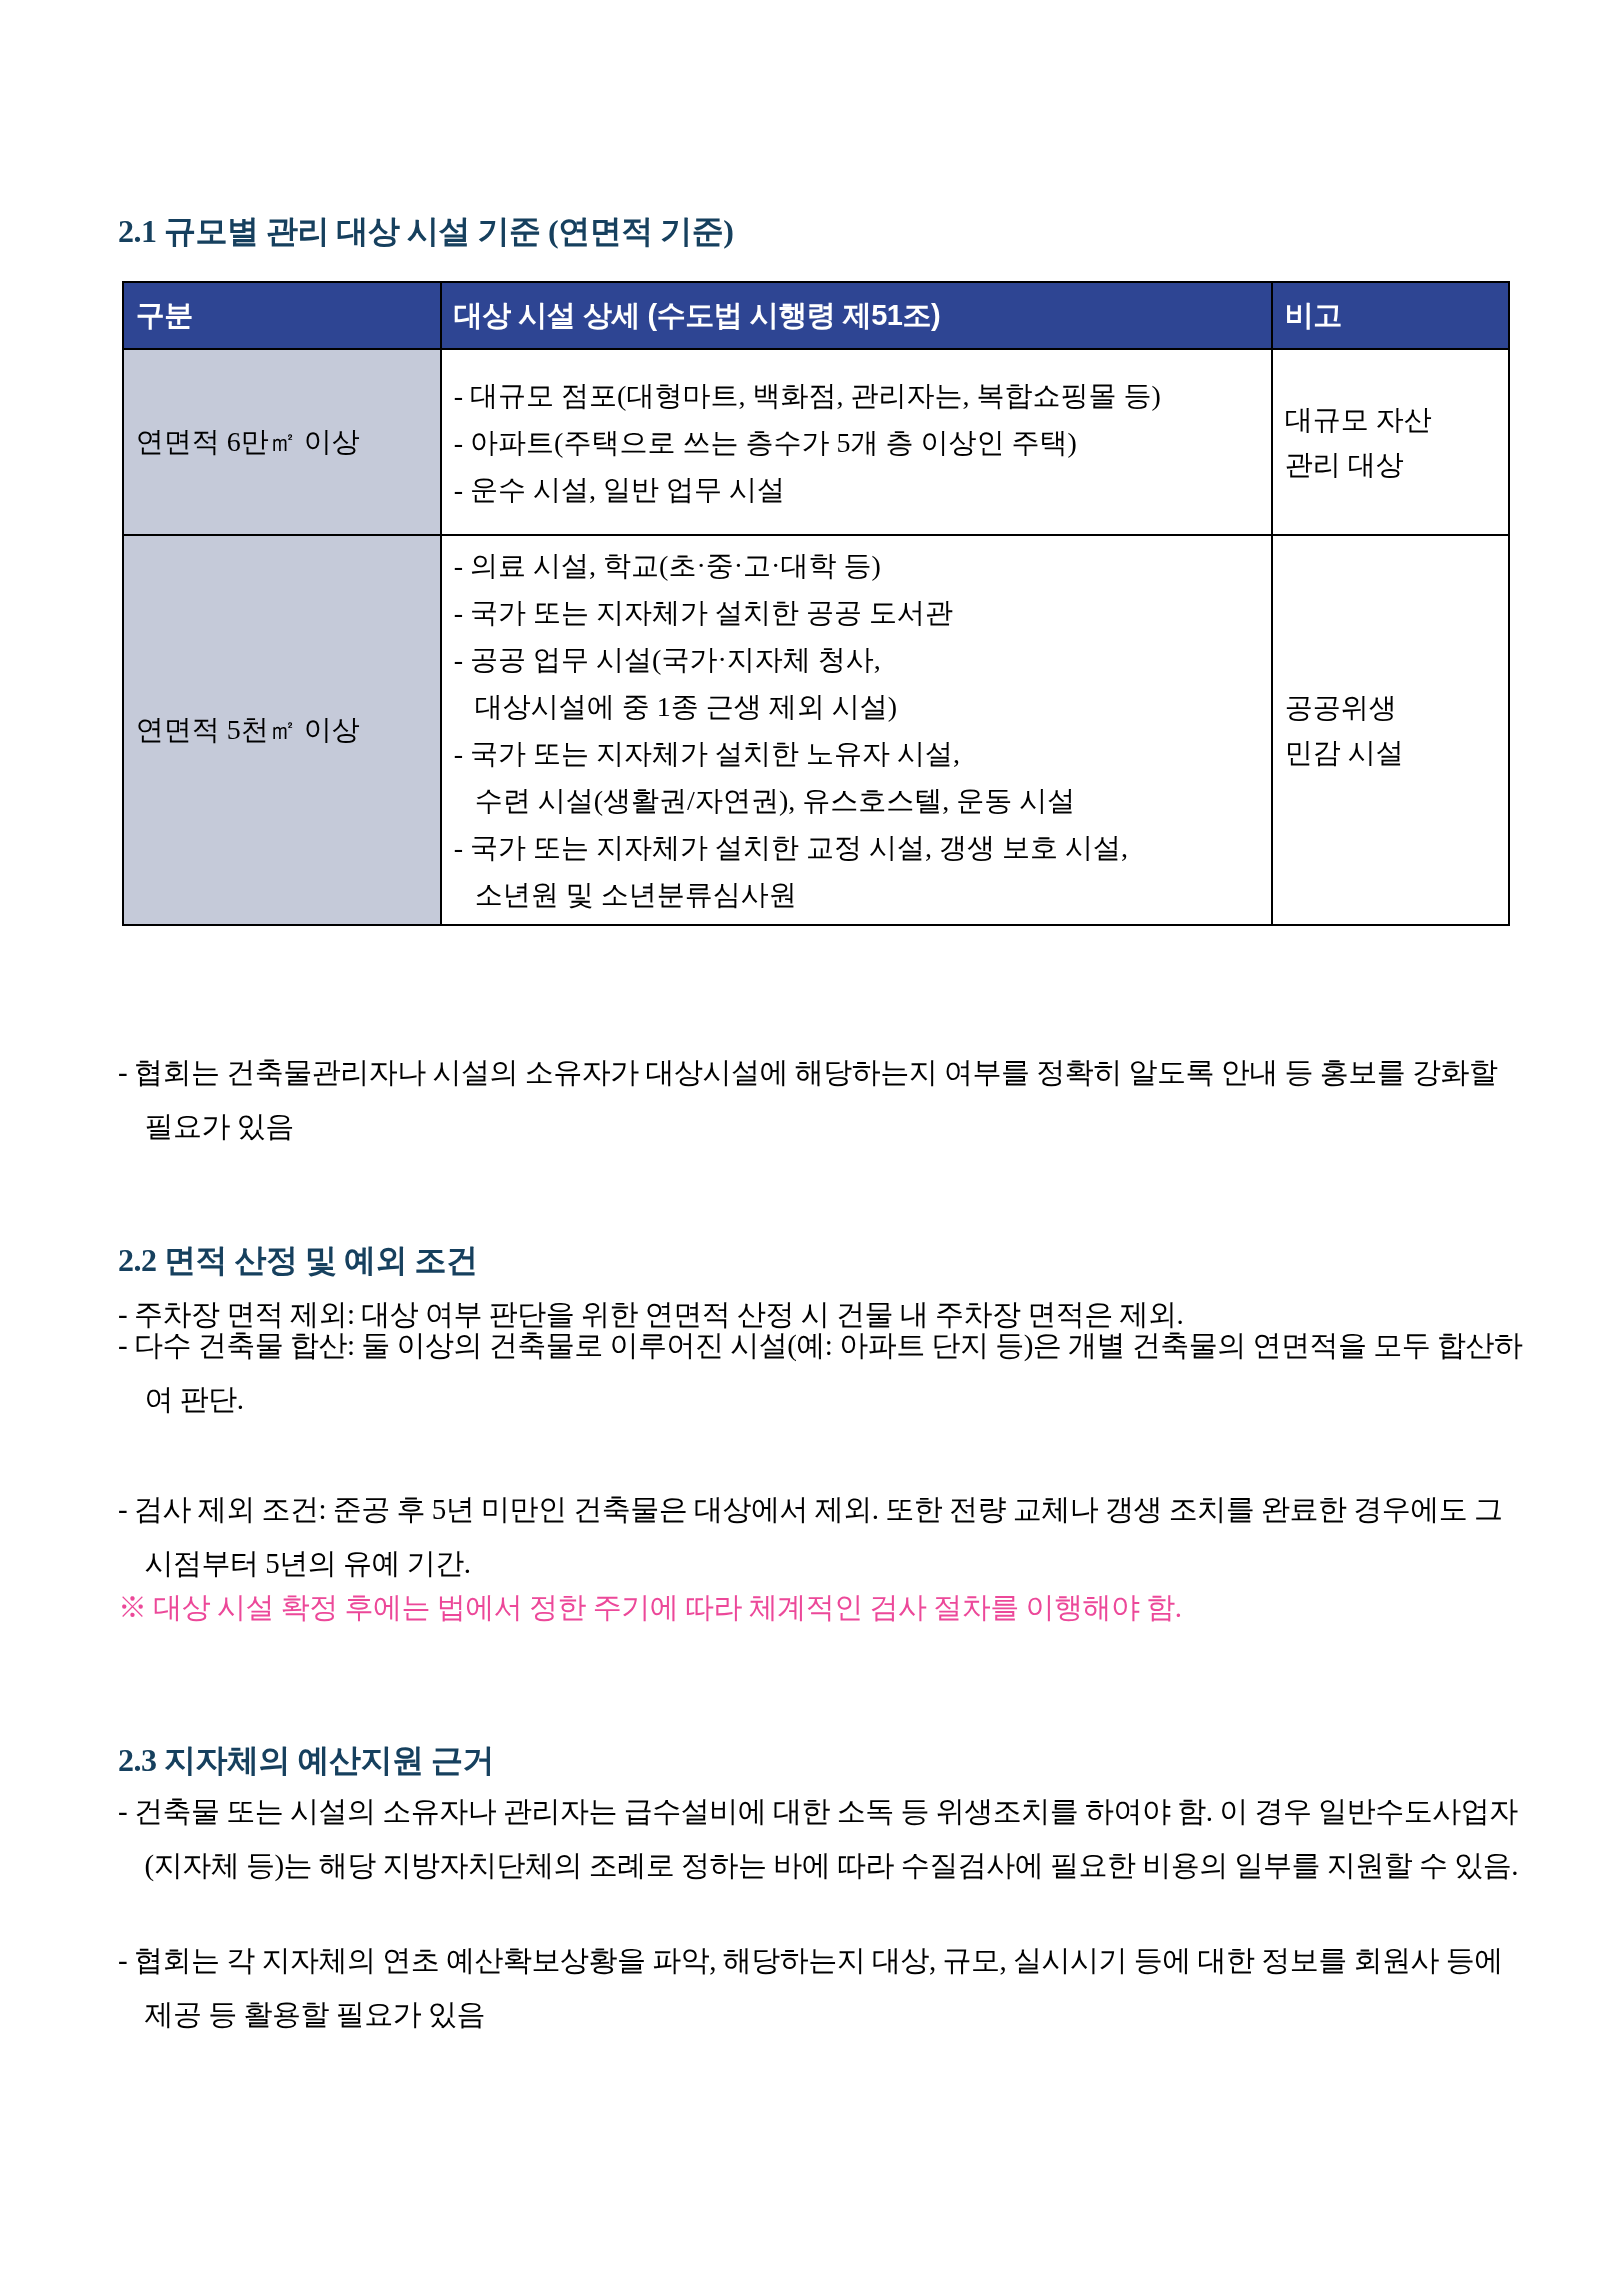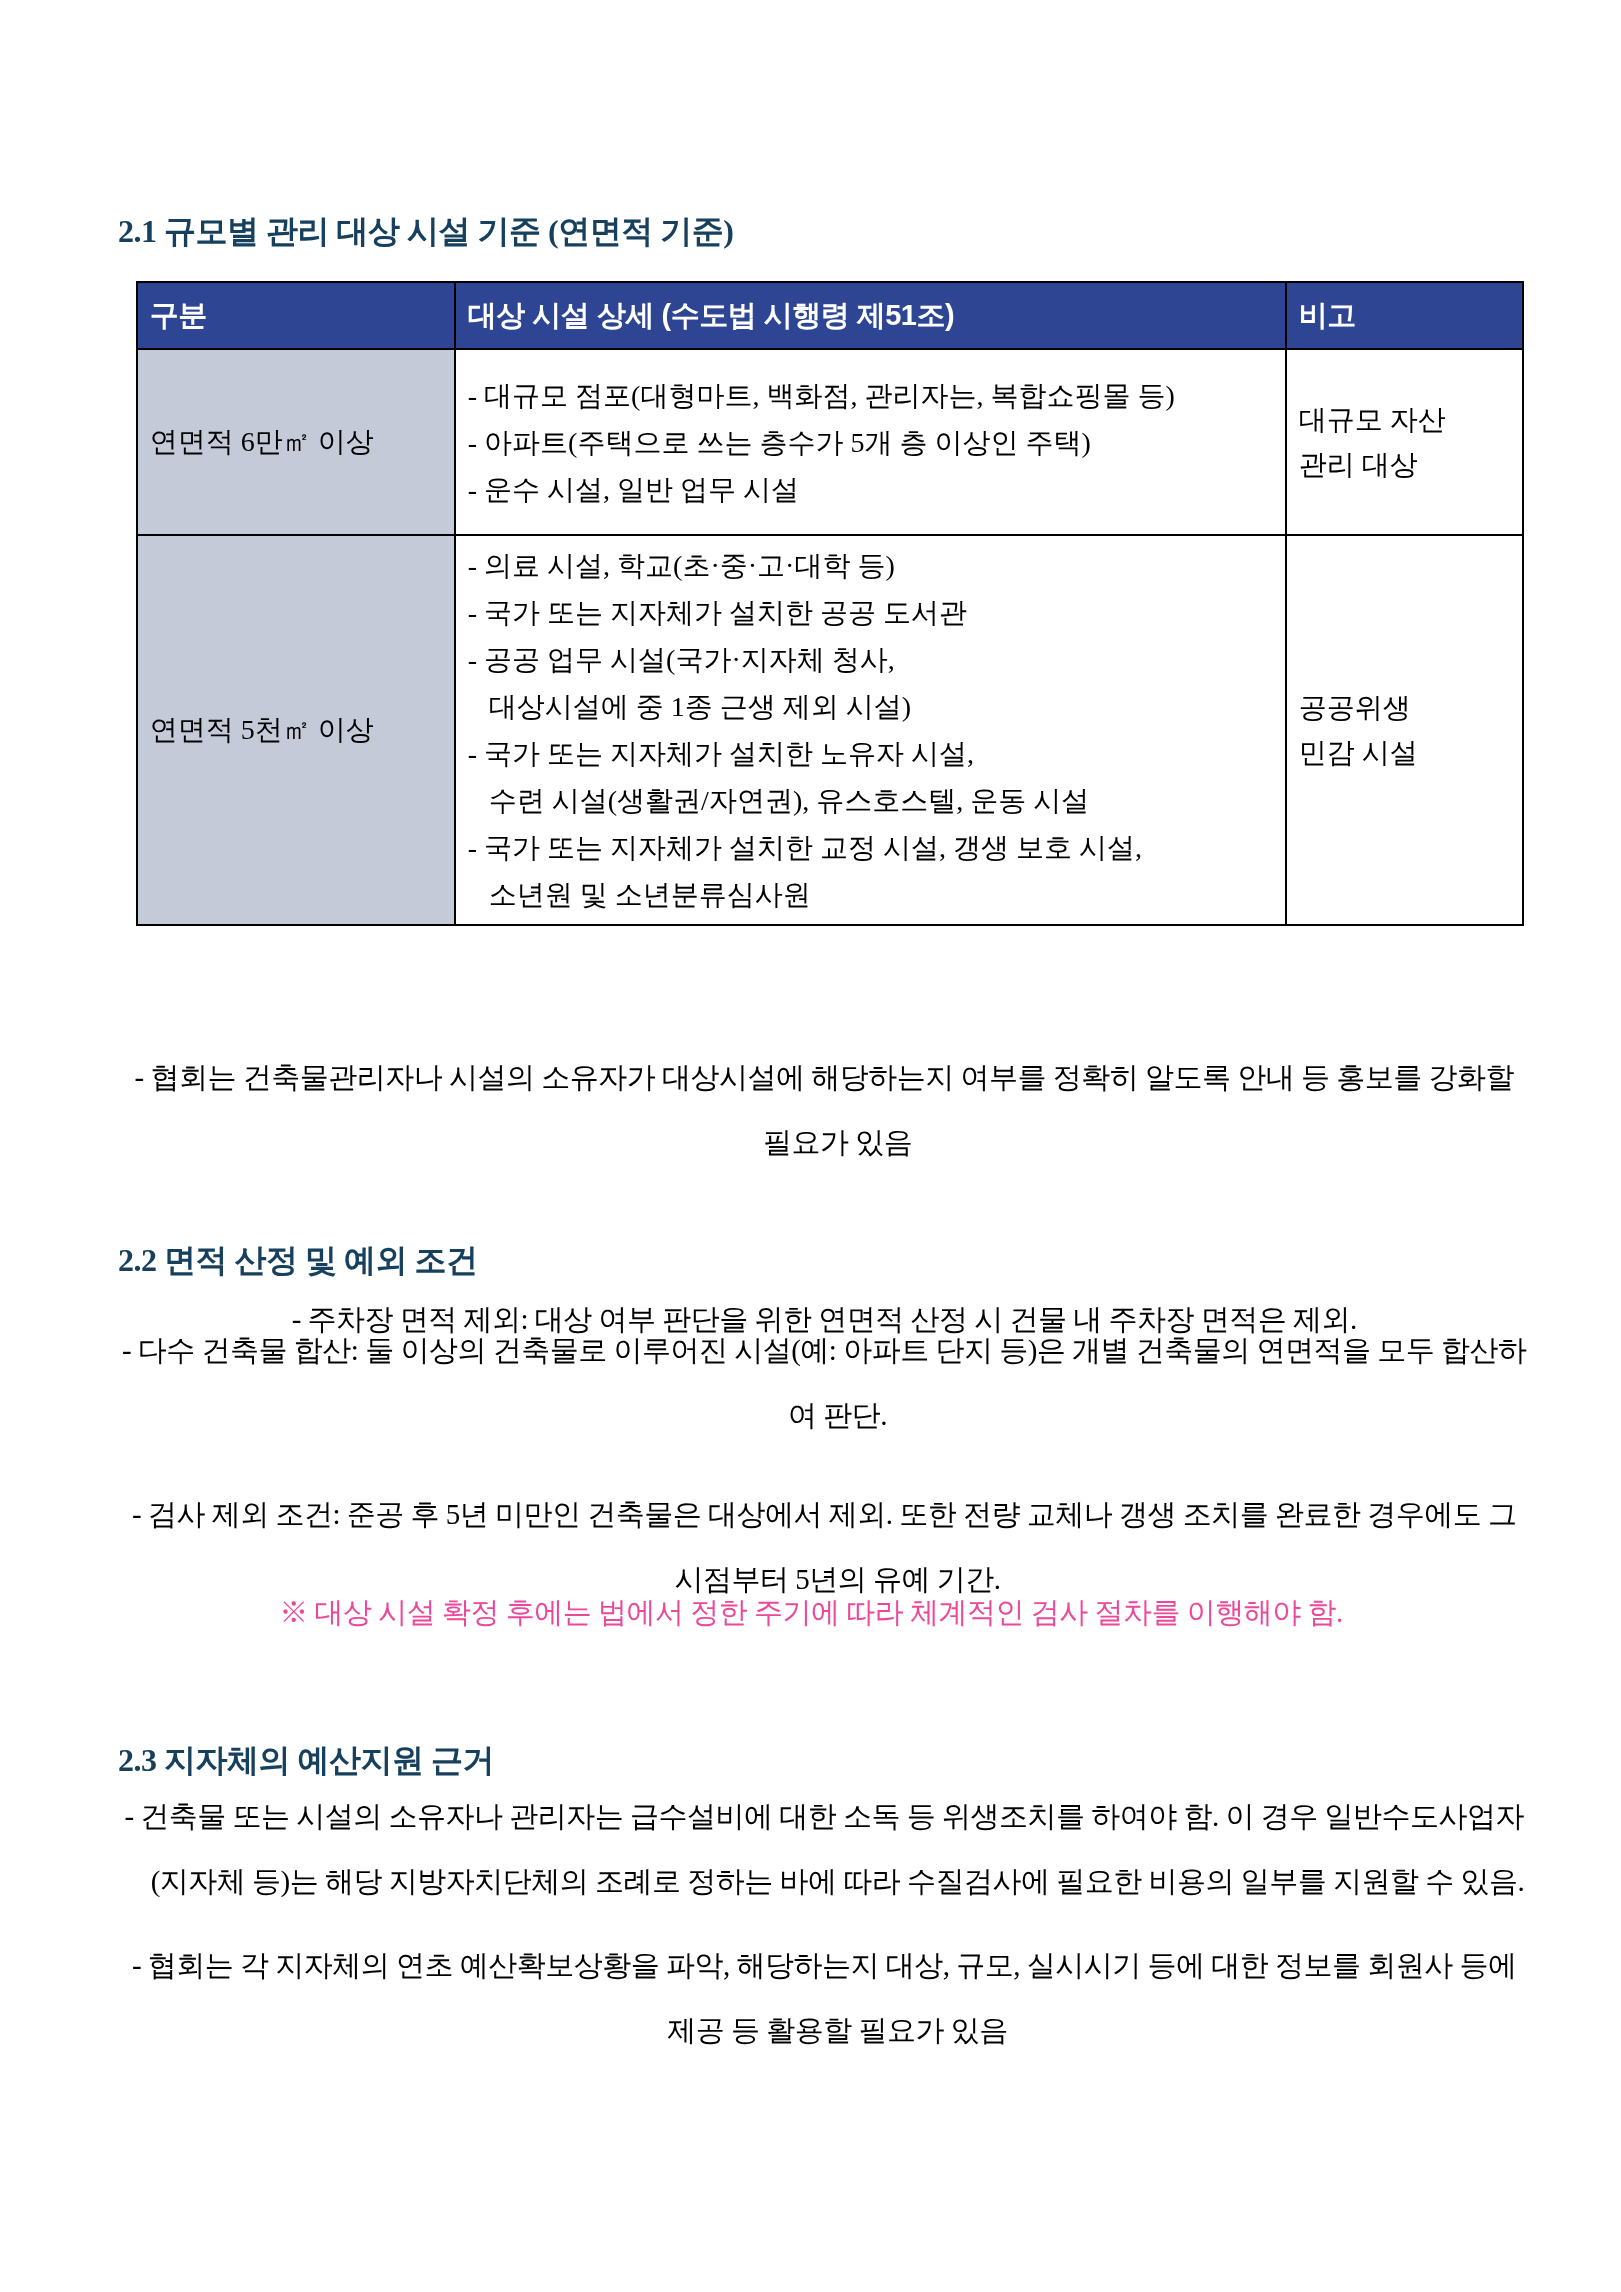--- a/index.html
+++ b/index.html
@@ -18,21 +18,21 @@
     font-size:32px; font-weight:bold;
     color:#16405e;
     letter-spacing:-0.5px;
     margin-top:24px;
   }
   .h21 { top:186px; }
   .h22 { top:1215px; }
   .h23 { top:1715px; }
 
   table.facility {
-    position:absolute; top:281px; left:18px;
+    position:absolute; top:281px; left:4px;
     width:1386px;
     border-collapse:collapse;
     table-layout:fixed;
   }
   table.facility, table.facility th, table.facility td {
     border:2px solid #000000;
   }
   table.facility { border-width:2.9px; }
   table.facility th {
     background:#2e4593;
@@ -56,23 +56,22 @@
   }
   td.details { line-height:47px; }
   td.details .dline { white-space:pre-wrap; }
   td.note { line-height:45px; }
   tr.r1 { height:186px; }
   tr.r2 { height:382px; }
   tr.r3 { height:98px; }
 
   .para {
     position:absolute; left:0; width:100%;
-    font-size:29px; line-height:65px;
+    font-size:29px; line-height:54px;
     letter-spacing:-0.5px;
-    text-align:center;
   }
   .hang { padding-left:26.5px; text-indent:-26.5px; }
   .p-after-table { top:1045px; }
   .b221 { top:1287px; }
   .b222 { top:1318px; }
   .b223 { top:1482px; }
   .note-line { top:1580px; color:#ec4899; }
   .b231 { top:1784px; }
   .b232 { top:1933px; }
 </style>

